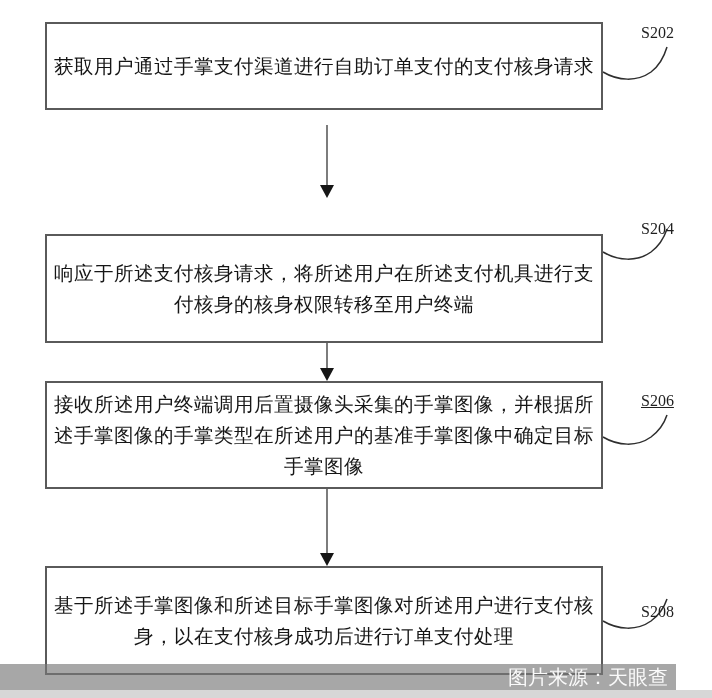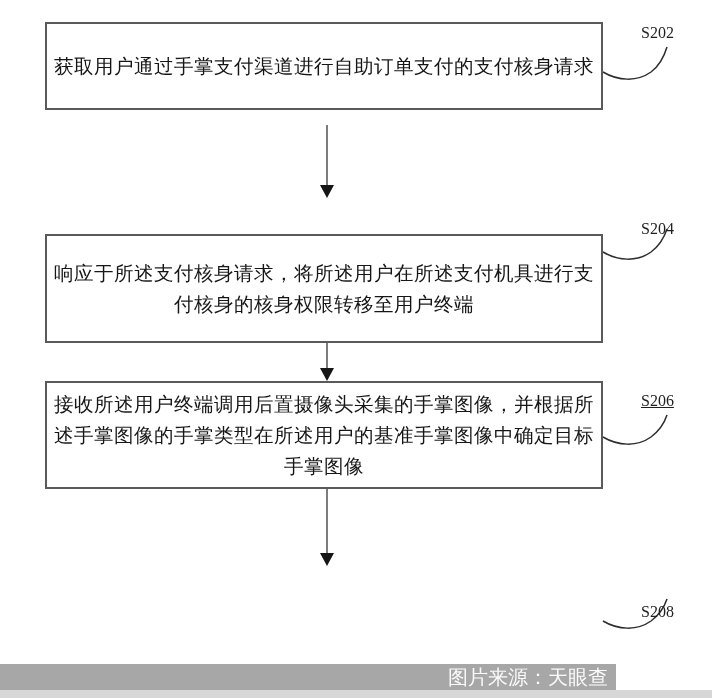--- a/index.html
+++ b/index.html
@@ -58,21 +58,21 @@
     font-family: "Liberation Serif", "DejaVu Serif", serif;
   }
   .label-1 { top: 24px; }
   .label-2 { top: 220px; }
   .label-3 { top: 392px; text-decoration: underline; }
   .label-4 { top: 575px; margin-top: 28px; }
 
   .watermark-band {
     position: absolute;
     left: 0; top: 664px;
-    width: 616px; height: 26px;
+    width: 676px; height: 26px;
     background: rgba(122, 122, 122, 0.66);
     z-index: 5;
     display: flex;
     align-items: center;
     justify-content: flex-end;
     padding-right: 8px;
   }
   .watermark-text {
     color: #fafafa;
     font-size: 20px;
@@ -121,20 +121,24 @@
     <div class="step-text">响应于所述支付核身请求，将所述用户在所述支付机具进行支
 付核身的核身权限转移至用户终端</div>
   </div>
 
   <div class="step-box box-3">
     <div class="step-text">接收所述用户终端调用后置摄像头采集的手掌图像，并根据所
 述手掌图像的手掌类型在所述用户的基准手掌图像中确定目标
 手掌图像</div>
   </div>
 
+  <div class="step-box box-4">
+    <div class="step-text">基于所述手掌图像和所述目标手掌图像对所述用户进行支付核
+身，以在支付核身成功后进行订单支付处理</div>
+  </div>
 
   <div class="step-label label-1">S202</div>
   <div class="step-label label-2">S204</div>
   <div class="step-label label-3">S206</div>
   <div class="step-label label-4">S208</div>
 
   <div class="watermark-band">
     <span class="watermark-text">图片来源：天眼查</span>
   </div>
   <div class="watermark-strip"></div>

